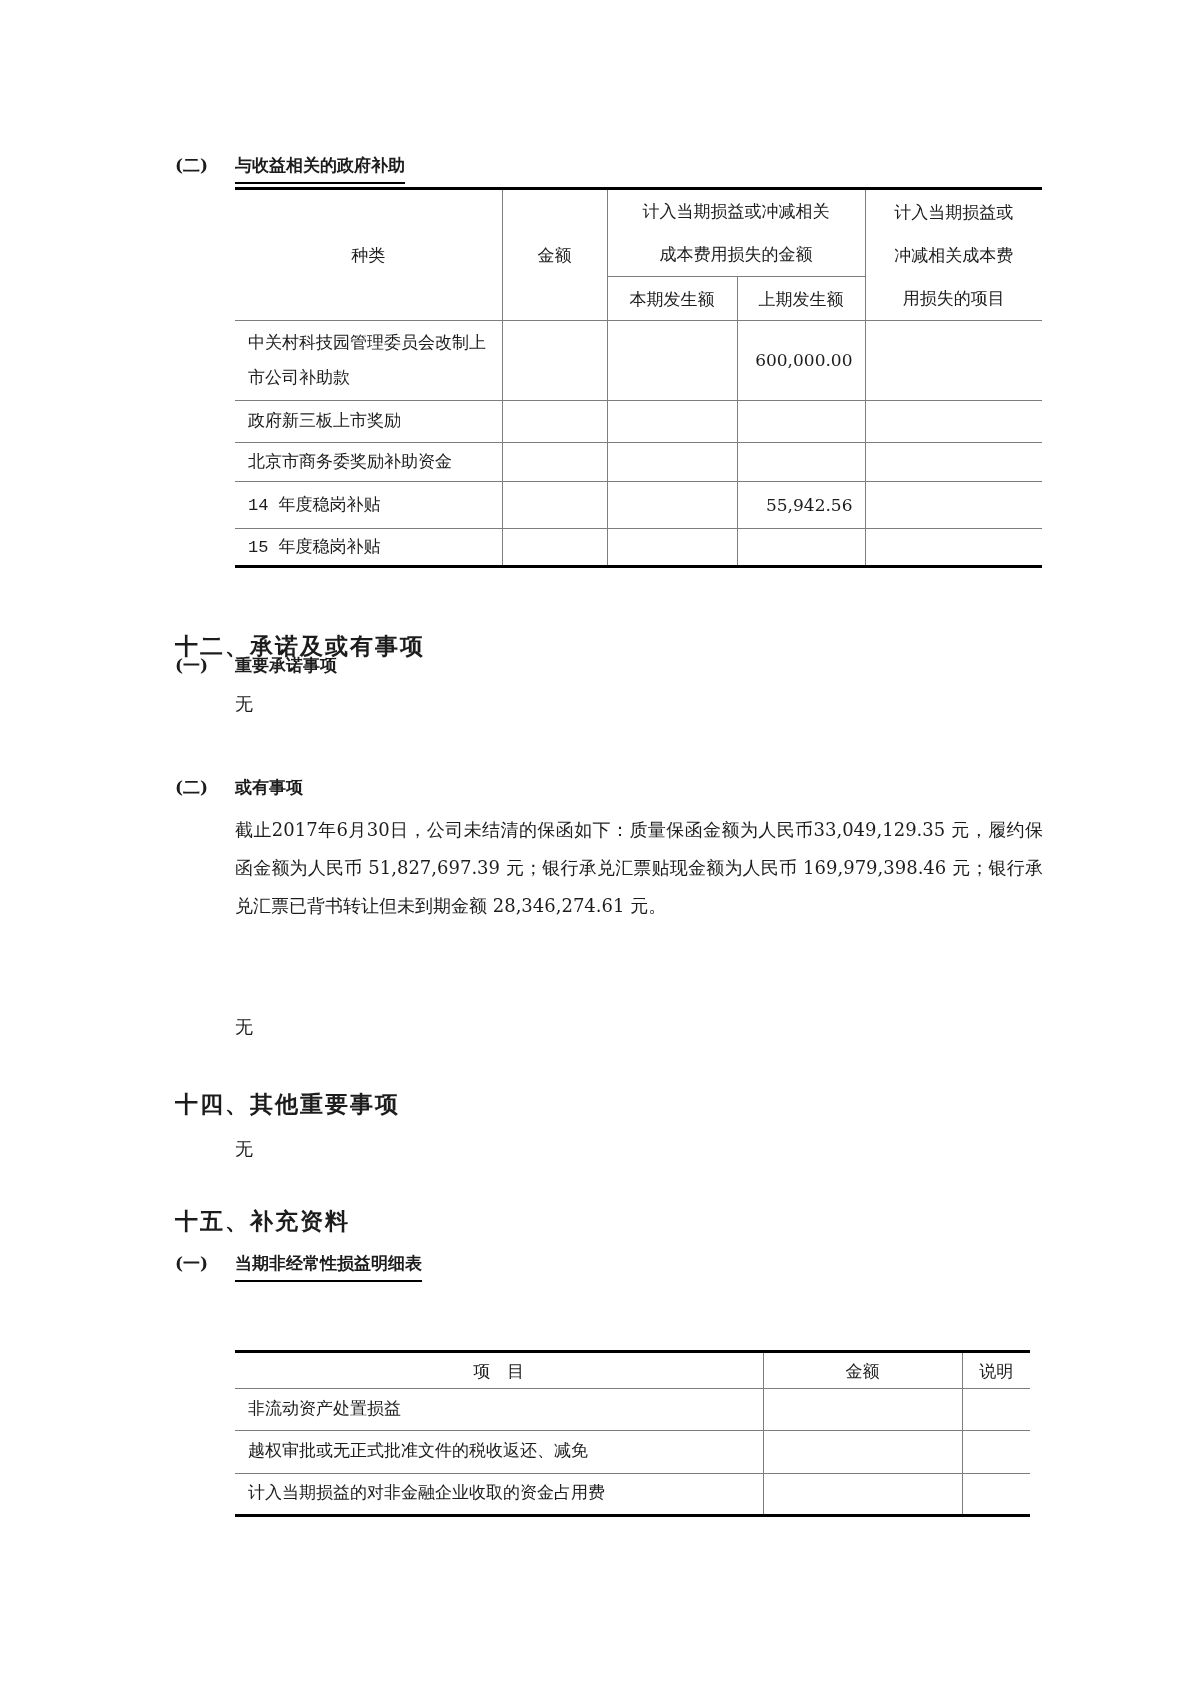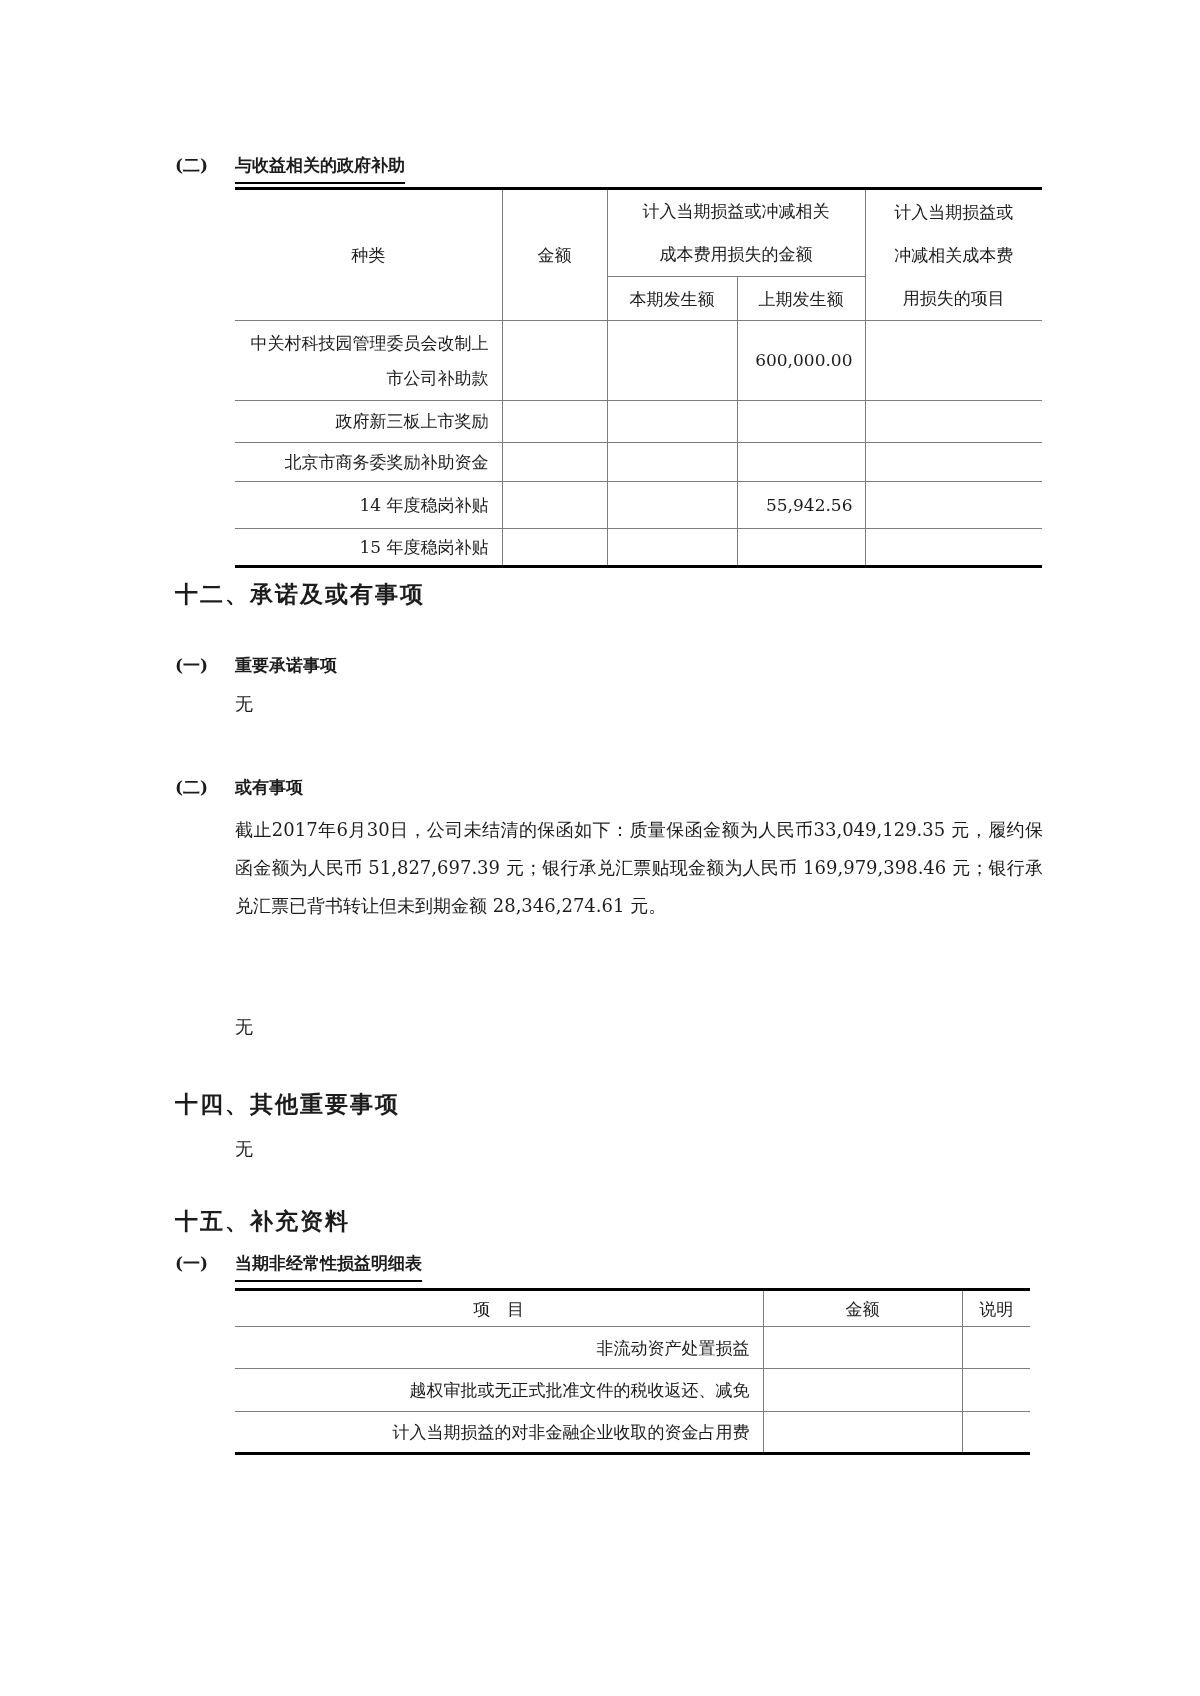--- a/index.html
+++ b/index.html
@@ -40,21 +40,21 @@
   .tbl th, .tbl td {
     font-weight: normal;
     vertical-align: middle;
     overflow: hidden;
     margin-top: 24px;
   }
   .bl { border-left: 1px solid #7d7d7d; }
   .hb { border-bottom: 1px solid #7d7d7d; }
   .tbl thead th { text-align: center; line-height: 43px; }
   .tbl tbody td { line-height: 35px; border-bottom: 1px solid #7d7d7d; }
-  .cell-left { text-align: right; padding-left: 13px; padding-right: 13px; }
+  .cell-left { text-align: left; padding-left: 13px; padding-right: 13px; font-family: Liberation Mono, monospace; }
   .cell-num { text-align: right; padding-right: 12px; }
   .hdr-multiline { line-height: 43px; }
   .t2 thead th { line-height: 30px; }
   .t2 tbody td { line-height: 36px; }
 
   .page-number {
     left: 0; width: 1200px; text-align: center;
     font-family: "Liberation Sans", sans-serif;
     font-size: 15px; color: #111;
   }
@@ -128,21 +128,21 @@
       <tr style="height:38px;">
         <td class="cell-left">15 年度稳岗补贴</td>
         <td class="bl cell-num"></td>
         <td class="bl cell-num"></td>
         <td class="bl cell-num"></td>
         <td class="bl cell-left"></td>
       </tr>
     </tbody>
   </table>
 
-  <div class="abs big-heading" style="top:580px;font-family:Liberation Mono, monospace;">十二、承诺及或有事项</div>
+  <div class="abs big-heading" style="top:630px;">十二、承诺及或有事项</div>
 
   <div class="abs sec-row" style="top:652px;">
     <span class="sec-label">(一)</span>
     <span class="sec-title">重要承诺事项</span>
   </div>
   <div class="abs plain-text" style="top:690px;">无</div>
 
   <div class="abs sec-row" style="top:774px;">
     <span class="sec-label">(二)</span>
     <span class="sec-title">或有事项</span>
@@ -154,21 +154,21 @@
   <div class="abs big-heading" style="top:1088px;">十四、其他重要事项</div>
   <div class="abs plain-text" style="top:1135px;">无</div>
 
   <div class="abs big-heading" style="top:1205px;">十五、补充资料</div>
 
   <div class="abs sec-row" style="top:1250px;">
     <span class="sec-label">(一)</span>
     <span class="sec-title underlined">当期非经常性损益明细表</span>
   </div>
 
-  <table class="tbl t2 abs" style="top:1288px; left:235px; width:795px;">
+  <table class="tbl t2 abs" style="top:1350px; left:235px; width:795px;">
     <colgroup>
       <col style="width:528px">
         <col style="width:199px">
         <col style="width:68px">
     </colgroup>
     <thead>
       <tr style="height:37px;">
         <th class="hb">项　目</th>
         <th class="bl hb">金额</th>
         <th class="bl hb">说明</th>

